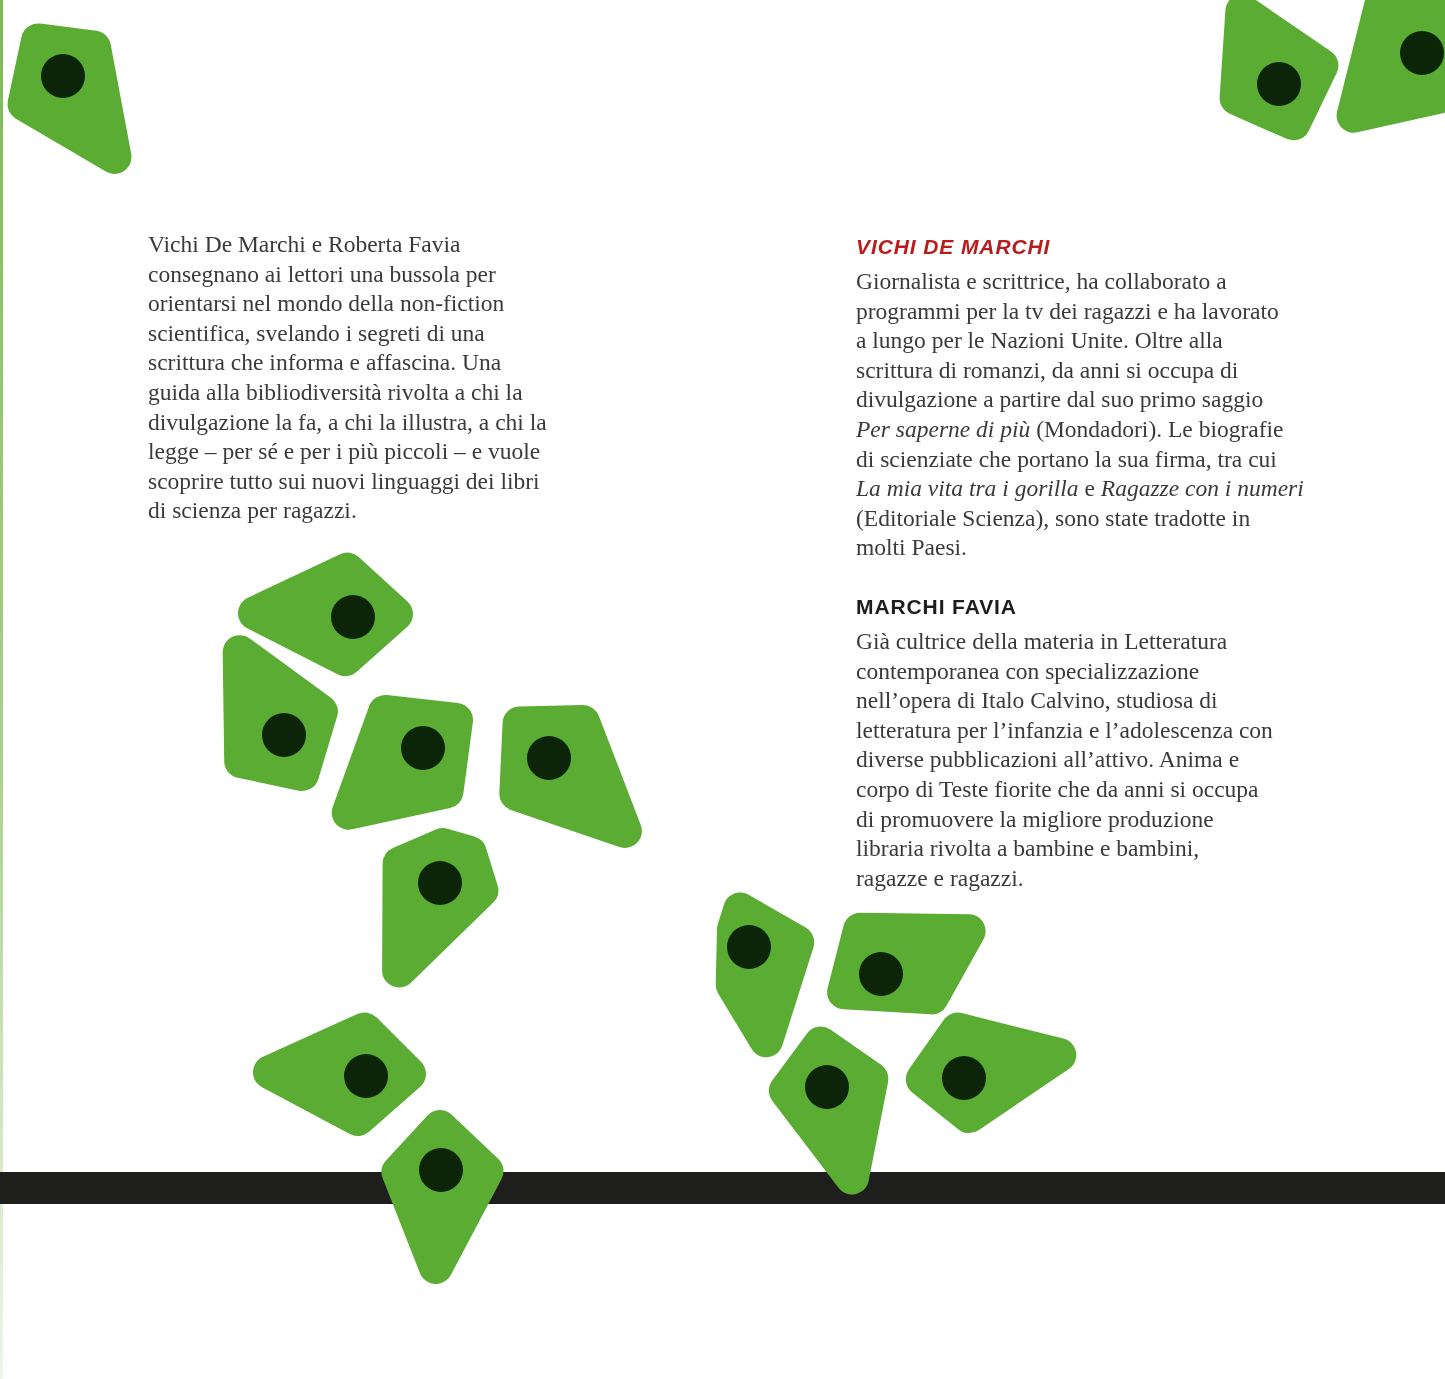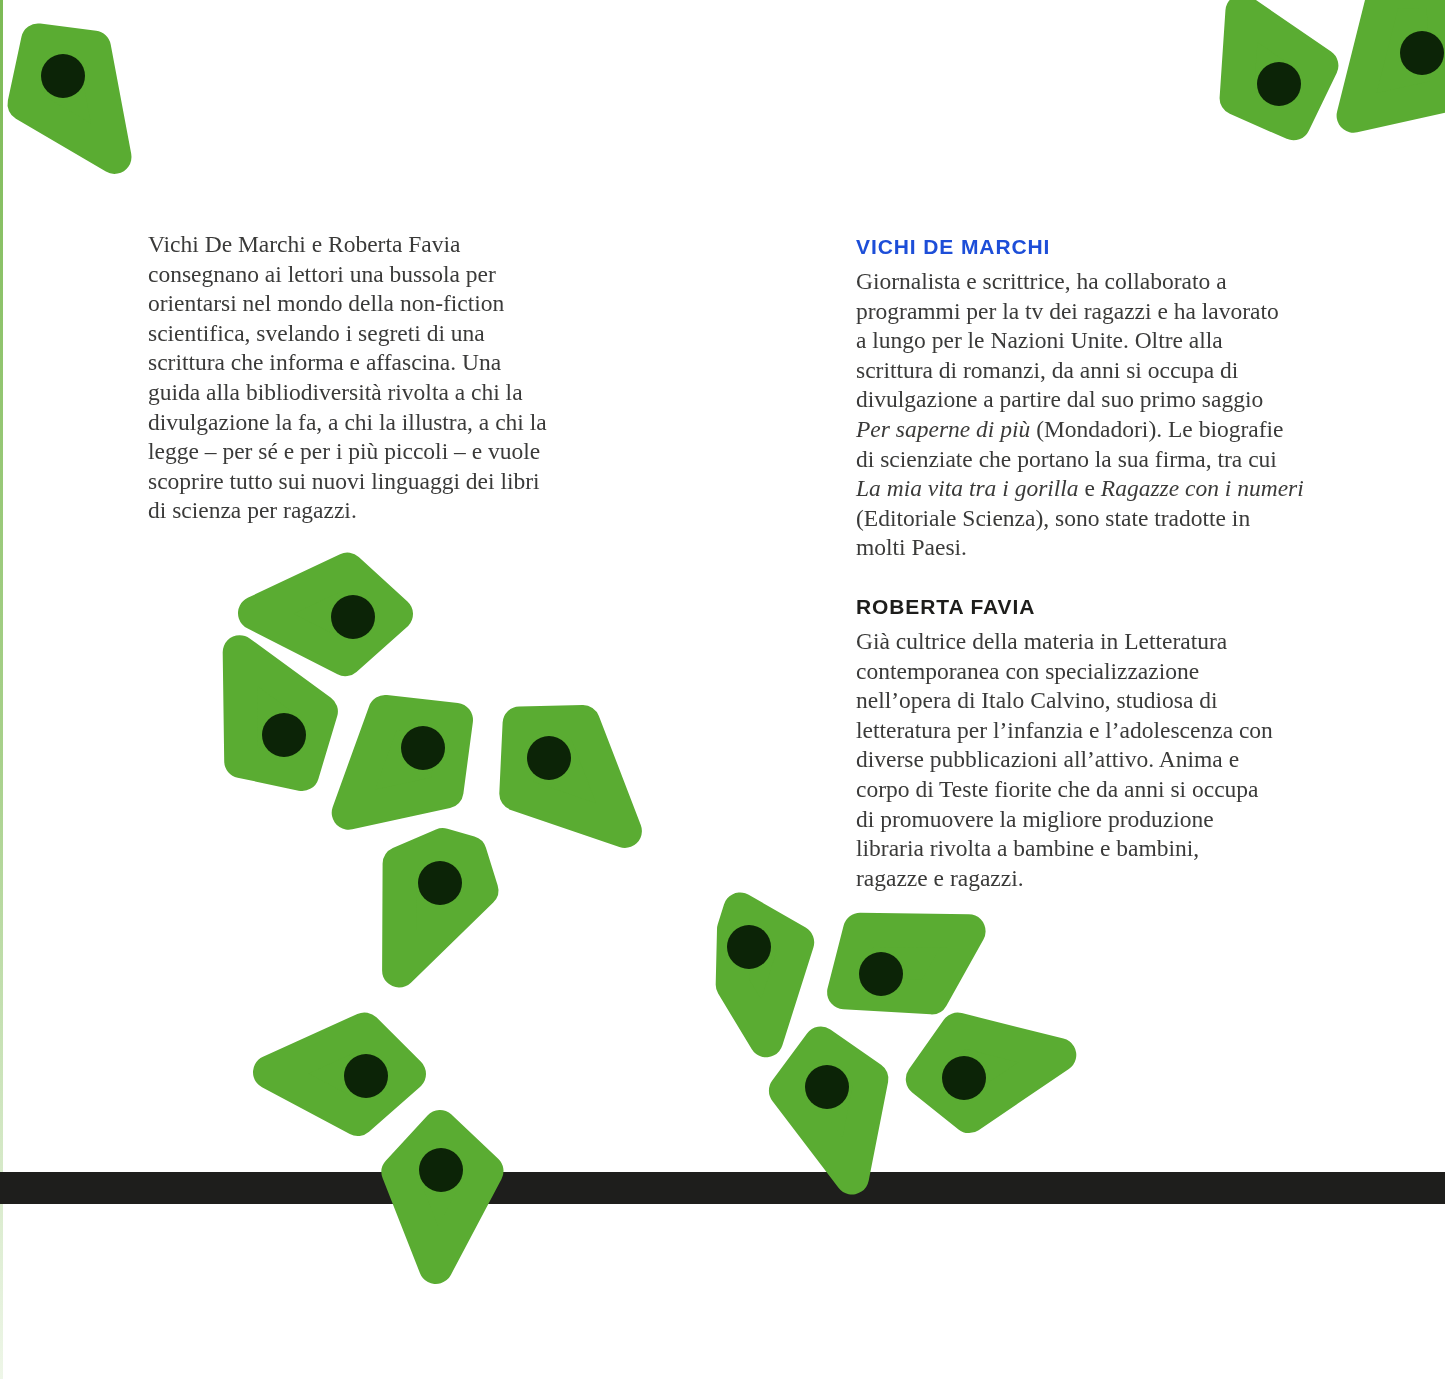--- a/index.html
+++ b/index.html
@@ -112,23 +112,23 @@
         <circle cx="964" cy="1078" r="22" fill="#0c2407"></circle>
       </g>
     </svg>
 
   <div class="text-layer">
 
     <div class="left-col" style="color: rgb(58, 58, 57);"><span>Vichi De Marchi e Roberta Favia</span><br><span>consegnano ai lettori una bussola per</span><br><span>orientarsi nel mondo della non-fiction</span><br><span>scientifica, svelando i segreti di una</span><br><span>scrittura che informa e affascina. Una</span><br><span>guida alla bibliodiversità rivolta a chi la</span><br><span>divulgazione la fa, a chi la illustra, a chi la</span><br><span>legge – per sé e per i più piccoli – e vuole</span><br><span>scoprire tutto sui nuovi linguaggi dei libri</span><br><span>di scienza per ragazzi.</span></div>
 
     <div class="right-col" style="color: rgb(58, 58, 57);">
       <section class="bio">
-        <h2 style="color: #1d4ed8;">VICHI DE MARCHI</h2>
+        <h2 style="color: #b91c1c; font-style: italic;">VICHI DE MARCHI</h2>
         <p><span>Giornalista e scrittrice, ha collaborato a</span><br><span>programmi per la tv dei ragazzi e ha lavorato</span><br><span>a lungo per le Nazioni Unite. Oltre alla</span><br><span>scrittura di romanzi, da anni si occupa di</span><br><span>divulgazione a partire dal suo primo saggio</span><br><em>Per saperne di più</em><span> (Mondadori). Le biografie</span><br><span>di scienziate che portano la sua firma, tra cui</span><br><em>La mia vita tra i gorilla</em><span> e </span><em>Ragazze con i numeri</em><br><span>(Editoriale Scienza), sono state tradotte in</span><br><span>molti Paesi.</span></p>
       </section>
       <section class="bio">
-        <h2 style="color: rgb(29, 29, 27);">ROBERTA FAVIA</h2>
+        <h2 style="color: rgb(29, 29, 27);">MARCHI FAVIA</h2>
         <p><span>Già cultrice della materia in Letteratura</span><br><span>contemporanea con specializzazione</span><br><span>nell’opera di Italo Calvino, studiosa di</span><br><span>letteratura per l’infanzia e l’adolescenza con</span><br><span>diverse pubblicazioni all’attivo. Anima e</span><br><span>corpo di Teste fiorite che da anni si occupa</span><br><span>di promuovere la migliore produzione</span><br><span>libraria rivolta a bambine e bambini,</span><br><span>ragazze e ragazzi.</span></p>
       </section>
     </div>
 
   </div>
 </div>
 
 </body></html>

